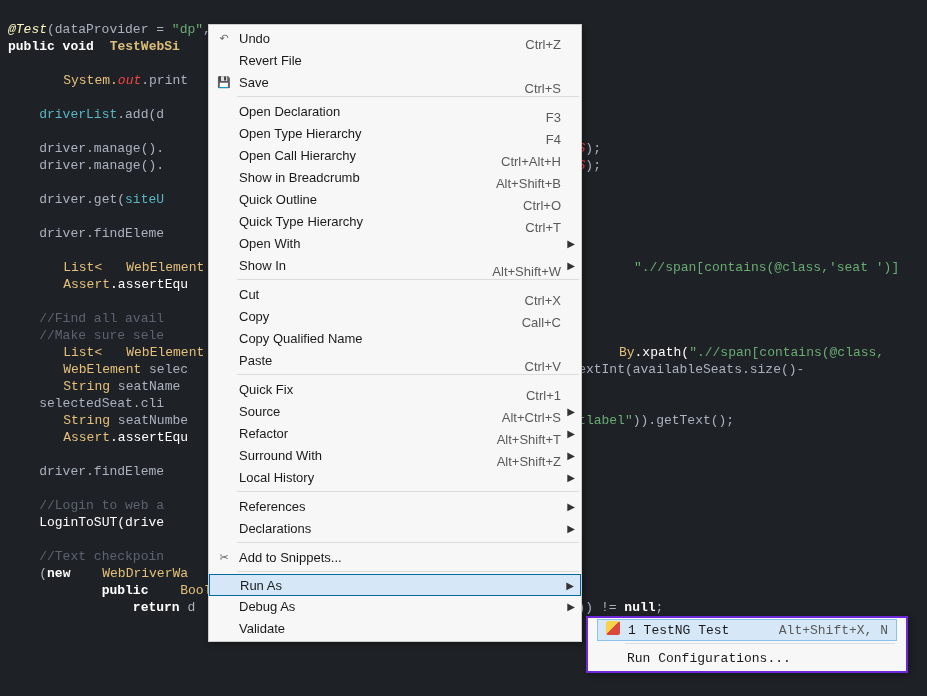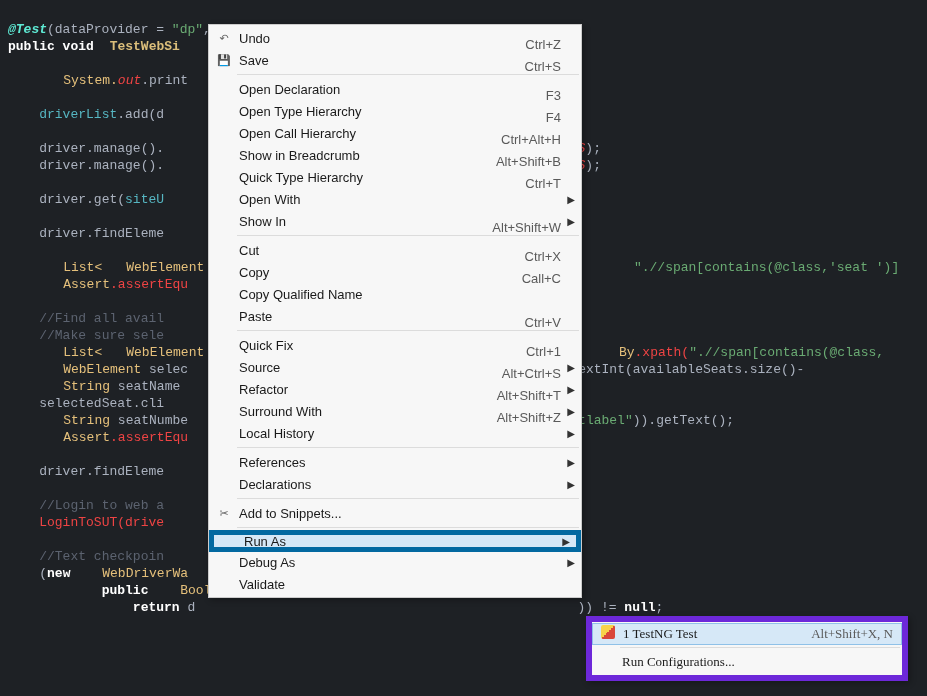--- a/index.html
+++ b/index.html
@@ -13,25 +13,25 @@
     height: 696px;
     position: relative;
   }
   .code-area {
     padding: 4px 8px;
     line-height: 17px;
     white-space: pre;
     position: absolute;
     top: 0; left: 0; right: 0;
   }
-  .c-annotation { color: #5eead4; font-style: italic; font-weight: bold; }
+  .c-annotation { color: #fef9c3; font-style: italic; font-weight: normal; }
   .c-keyword { color: #ffffff; font-weight: bold; }
   .c-string { color: #6aab73; }
   .c-number { color: #d19a66; }
-  .c-method { color: #ef4444; margin-top: 28px; }
+  .c-method { color: #ffffff; margin-top: 28px; }
   .c-type { color: #e5c07b; margin-left: 24px; }
   .c-field { color: #56b6c2; }
   .c-ident { color: #abb2bf; }
   .c-comment { color: #5c6370; }
   .c-static { color: #ef4444; font-style: italic; }
   .c-methodname { color: #dcbf7b; font-weight: bold; margin-left: 8px; }
   .c-punc { color: #abb2bf; }
 
   .context-menu {
     position: absolute;
@@ -47,21 +47,21 @@
     padding: 2px 0;
   }
   .context-menu .row {
     display: flex;
     align-items: center;
     height: 22px;
     padding: 0 6px 0 4px;
   }
   .context-menu .row.highlight {
     background: #d6e8f7;
-    border: 5px solid #0369a1;
+    border: 1px solid #0369a1;
     margin: -1px 0;
   }
   .context-menu .icon-cell {
     width: 22px;
     flex: 0 0 22px;
     text-align: center;
     color: #666;
     font-size: 11px;
   }
   .context-menu .label {
@@ -85,26 +85,26 @@
     border-top: 1px solid #dcdcdc;
     margin: 3px 2px 3px 28px;
   }
 
   .submenu {
     position: absolute;
     top: 616px;
     left: 586px;
     width: 322px;
     background: #f7f7f7;
-    border: 6px solid #6d28d9;
+    border: 2px solid #6d28d9;
     box-shadow: 2px 2px 6px rgba(0,0,0,0.3);
-    font-family: Liberation Serif, serif;
+    font-family: Liberation Mono, monospace;
     font-size: 13px;
     color: #1a1a1a;
-    padding: 2px 0;
+    padding: 2px 9px;
   }
   .submenu .row {
     display: flex;
     align-items: center;
     height: 22px;
     padding: 0 6px 0 4px;
   }
   .submenu .row.highlight {
     background: #d6e8f7;
     border: 1px solid #8fc1e8;
@@ -166,20 +166,26 @@
 </div>
 
 <div class="context-menu">
   <div class="row">
       <span class="icon-cell">↶</span>
       <span class="label">Undo</span>
       <span class="shortcut">Ctrl+Z</span>
       <span class="arrow"></span>
     </div>
   <div class="row">
+      <span class="icon-cell"></span>
+      <span class="label">Revert File</span>
+      <span class="shortcut"></span>
+      <span class="arrow"></span>
+    </div>
+  <div class="row">
       <span class="icon-cell">💾</span>
       <span class="label">Save</span>
       <span class="shortcut">Ctrl+S</span>
       <span class="arrow"></span>
     </div>
   <hr>
   <div class="row">
       <span class="icon-cell"></span>
       <span class="label">Open Declaration</span>
       <span class="shortcut">F3</span>
@@ -194,20 +200,26 @@
   <div class="row">
       <span class="icon-cell"></span>
       <span class="label">Open Call Hierarchy</span>
       <span class="shortcut">Ctrl+Alt+H</span>
       <span class="arrow"></span>
     </div>
   <div class="row">
       <span class="icon-cell"></span>
       <span class="label">Show in Breadcrumb</span>
       <span class="shortcut">Alt+Shift+B</span>
+      <span class="arrow"></span>
+    </div>
+  <div class="row">
+      <span class="icon-cell"></span>
+      <span class="label">Quick Outline</span>
+      <span class="shortcut">Ctrl+O</span>
       <span class="arrow"></span>
     </div>
   <div class="row">
       <span class="icon-cell"></span>
       <span class="label">Quick Type Hierarchy</span>
       <span class="shortcut">Ctrl+T</span>
       <span class="arrow"></span>
     </div>
   <div class="row">
       <span class="icon-cell"></span>

